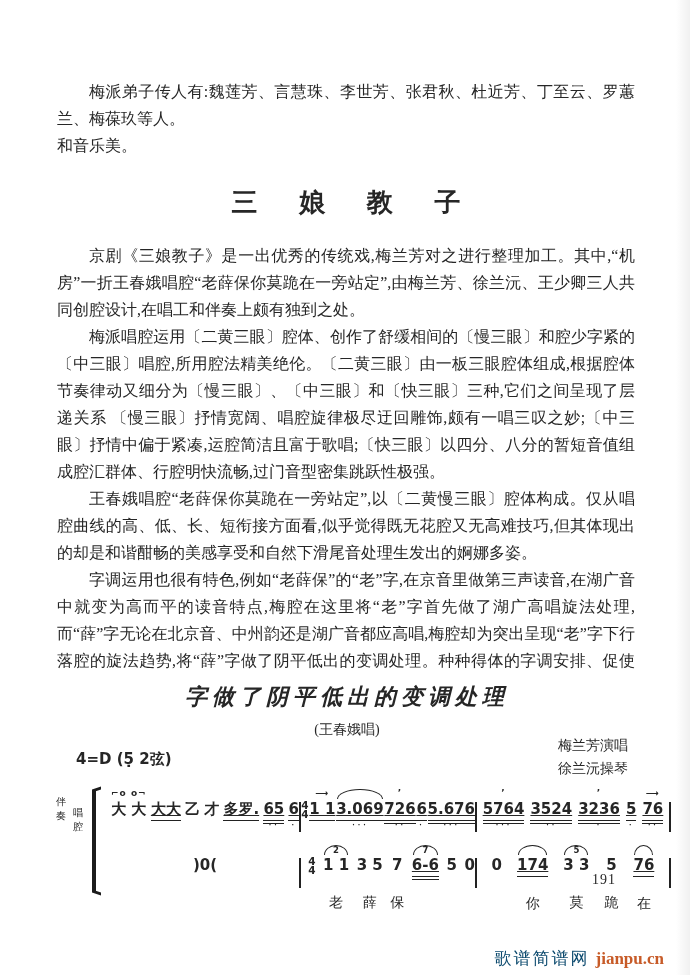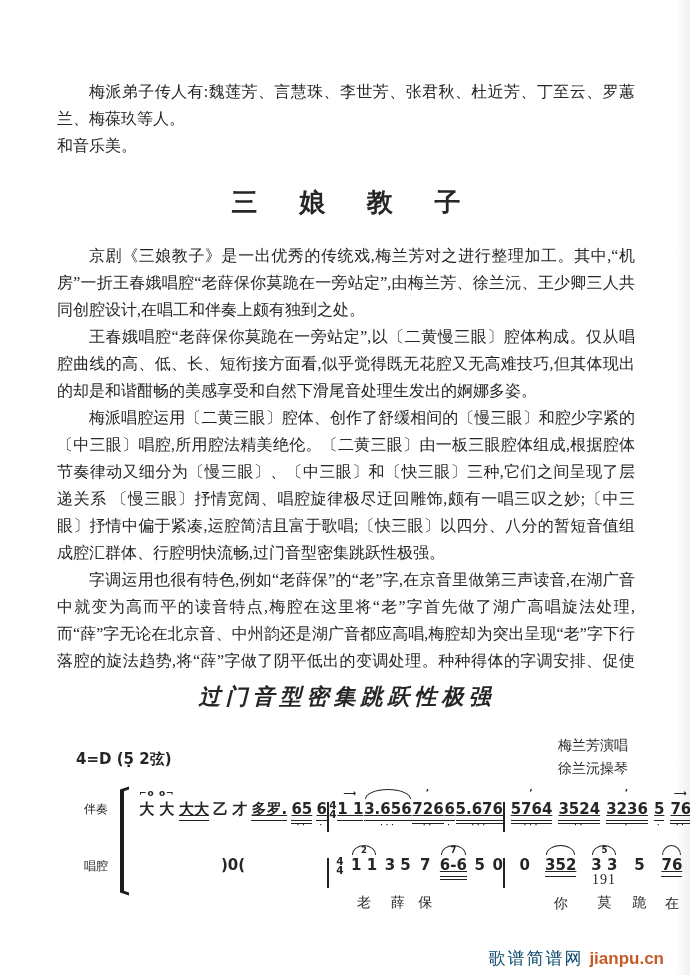--- a/index.html
+++ b/index.html
@@ -20,21 +20,21 @@
   .score{position:absolute;left:40px;top:682px;width:614px;height:215px;}
   .stitle{text-align:center;font-size:22px;font-weight:700;font-style:italic;letter-spacing:5px;}
   .ssub{text-align:center;font-size:14px;margin-top:9px;}
   .skey{position:absolute;left:36px;top:68px;font-family:"DejaVu Sans",sans-serif;
         font-weight:700;font-size:15px;}
   .scredits{position:absolute;right:26px;top:52px;font-size:14px;line-height:23px;text-align:left;}
   .stempo{position:absolute;left:214px;top:82px;font-size:15px;}
   .stempo .banshi{font-weight:700;font-size:16px;margin-left:22px;}
 
   .system{position:absolute;left:16px;top:104px;display:flex;align-items:flex-start;}
-  .labels{display:flex;flex-direction:column;width:34px;font-size:12px;margin-left:28px;}
+  .labels{display:flex;width:34px;font-size:10px;}
   .labels .l1{height:46px;display:flex;align-items:center;}
   .labels .l2{height:68px;display:flex;align-items:center;}
   .brace{width:9px;margin:4px 6px 0 2px;height:102px;border-left:4.5px solid #1c1c1c;position:relative;}
   .brace::before,.brace::after{content:"";position:absolute;left:-4.5px;width:9px;height:3px;background:#1c1c1c;}
   .brace::before{top:-2px;transform:skewY(-18deg);}
   .brace::after{bottom:-2px;transform:skewY(18deg);}
   .staves{display:flex;flex-direction:column;}
   .staffrow{display:flex;}
   .seg{display:inline-flex;justify-content:space-between;align-items:flex-start;}
   .segA{width:188px;}
@@ -58,41 +58,42 @@
               font-weight:700;font-family:"DejaVu Sans",sans-serif;}
   .tok .barline{width:1.6px;height:30px;background:#222;margin-top:2px;}
   .tok .ts{display:flex;flex-direction:column;height:20px;justify-content:center;}
   .tok .ts .tsrow{font-family:"DejaVu Sans",sans-serif;font-weight:700;font-size:10.5px;line-height:9px;}
   .tok.wide{padding:0 10px;}
 
   
   .pagenum{position:absolute;left:592px;top:872px;font-size:14px;letter-spacing:1px;}
   .watermark{position:absolute;right:26px;top:947px;font-size:17px;white-space:nowrap;}
   .watermark .wname{letter-spacing:2px;}
-  .watermark .wurl{font-family:Liberation Sans, sans-serif;font-weight:600;margin-left:6px;}
+  .watermark .wurl{font-family:Liberation Serif, serif;font-weight:600;margin-left:6px;}
 </style>
 </head>
 <body>
 
 <div class="page">
 
   <div class="textblock">
     <p class="line indent">梅派弟子传人有:魏莲芳、言慧珠、李世芳、张君秋、杜近芳、丁至云、罗蕙兰、梅葆玖等人。</p>
     <p class="line">和音乐美。</p>
     <h1 class="atitle">三娘教子</h1>
     <div id="paragraphs">
         <p class="para">京剧《三娘教子》是一出优秀的传统戏,梅兰芳对之进行整理加工。其中,“机房”一折王春娥唱腔“老薛保你莫跪在一旁站定”,由梅兰芳、徐兰沅、王少卿三人共同创腔设计,在唱工和伴奏上颇有独到之处。</p>
+        <p class="para">梅派唱腔运用〔二黄三眼〕腔体、创作了舒缓相间的〔慢三眼〕和腔少字紧的〔中三眼〕唱腔,所用腔法精美绝伦。〔二黄三眼〕由一板三眼腔体组成,根据腔体节奏律动又细分为〔慢三眼〕、〔中三眼〕和〔快三眼〕三种,它们之间呈现了层递关系 〔慢三眼〕抒情宽阔、唱腔旋律极尽迂回雕饰,颇有一唱三叹之妙;〔中三眼〕抒情中偏于紧凑,运腔简洁且富于歌唱;〔快三眼〕以四分、八分的暂短音值组成腔汇群体、行腔明快流畅,过门音型密集跳跃性极强。</p>
         <p class="para">王春娥唱腔“老薛保你莫跪在一旁站定”,以〔二黄慢三眼〕腔体构成。仅从唱腔曲线的高、低、长、短衔接方面看,似乎觉得既无花腔又无高难技巧,但其体现出的却是和谐酣畅的美感享受和自然下滑尾音处理生发出的婀娜多姿。</p>
-        <p class="para">梅派唱腔运用〔二黄三眼〕腔体、创作了舒缓相间的〔慢三眼〕和腔少字紧的〔中三眼〕唱腔,所用腔法精美绝伦。〔二黄三眼〕由一板三眼腔体组成,根据腔体节奏律动又细分为〔慢三眼〕、〔中三眼〕和〔快三眼〕三种,它们之间呈现了层递关系 〔慢三眼〕抒情宽阔、唱腔旋律极尽迂回雕饰,颇有一唱三叹之妙;〔中三眼〕抒情中偏于紧凑,运腔简洁且富于歌唱;〔快三眼〕以四分、八分的暂短音值组成腔汇群体、行腔明快流畅,过门音型密集跳跃性极强。</p>
         <p class="para">字调运用也很有特色,例如“老薛保”的“老”字,在京音里做第三声读音,在湖广音中就变为高而平的读音特点,梅腔在这里将“老”字首先做了湖广高唱旋法处理,而“薛”字无论在北京音、中州韵还是湖广音都应高唱,梅腔却为突出呈现“老”字下行落腔的旋法趋势,将“薛”字做了阴平低出的变调处理。种种得体的字调安排、促使唱句构成高、中、低的音腔交错格。</p>
       </div>
   </div>
 
   <div class="score">
-    <div class="stitle">过门音型密集跳跃性极强</div>
+    <div class="stitle">字做了阴平低出的变调处理</div>
+    <div class="ssub">(王春娥唱)</div>
     <div class="skey"><span>4=D</span> <span>(5̣ 2弦)</span></div>
     <div class="scredits">
       <div>梅兰芳演唱</div>
       <div>徐兰沅操琴</div>
     </div>
     <div class="system">
       <div class="labels">
         <div class="l1">伴奏</div>
         <div class="l2">唱腔</div>
       </div>
@@ -156,21 +157,21 @@
                 <span class="dots"></span>
               </span>
               <span class="tok">
                 <span class="top">⟶</span>
                 <span class="num u1">1 1</span>
                 <span class="dots"></span>
               </span>
               <span class="tok">
                 <span class="top"></span>
                 <span class="arc"></span>
-                <span class="num u1">3.656</span>
+                <span class="num u1">3.069</span>
                 <span class="dots">···</span>
               </span>
               <span class="tok">
                 <span class="top">’</span>
                 <span class="num u2">726</span>
                 <span class="dots">··</span>
               </span>
               <span class="tok">
                 <span class="top"></span>
                 <span class="num u1">6</span>
@@ -295,21 +296,21 @@
               </span>
               <span class="tok">
                 <span class="top"></span>
                 <span class="num">0</span>
                 <span class="dots"></span>
                 <span class="lyr"></span>
               </span>
               <span class="tok">
                 <span class="top"></span>
                 <span class="arc"></span>
-                <span class="num u1">352</span>
+                <span class="num u1">174</span>
                 <span class="dots"></span>
                 <span class="lyr">你</span>
               </span>
               <span class="tok">
                 <span class="top"></span>
                 <span class="arc"></span>
                 <span class="grace">5</span>
                 <span class="num">3 3</span>
                 <span class="dots"></span>
                 <span class="lyr">莫</span>

